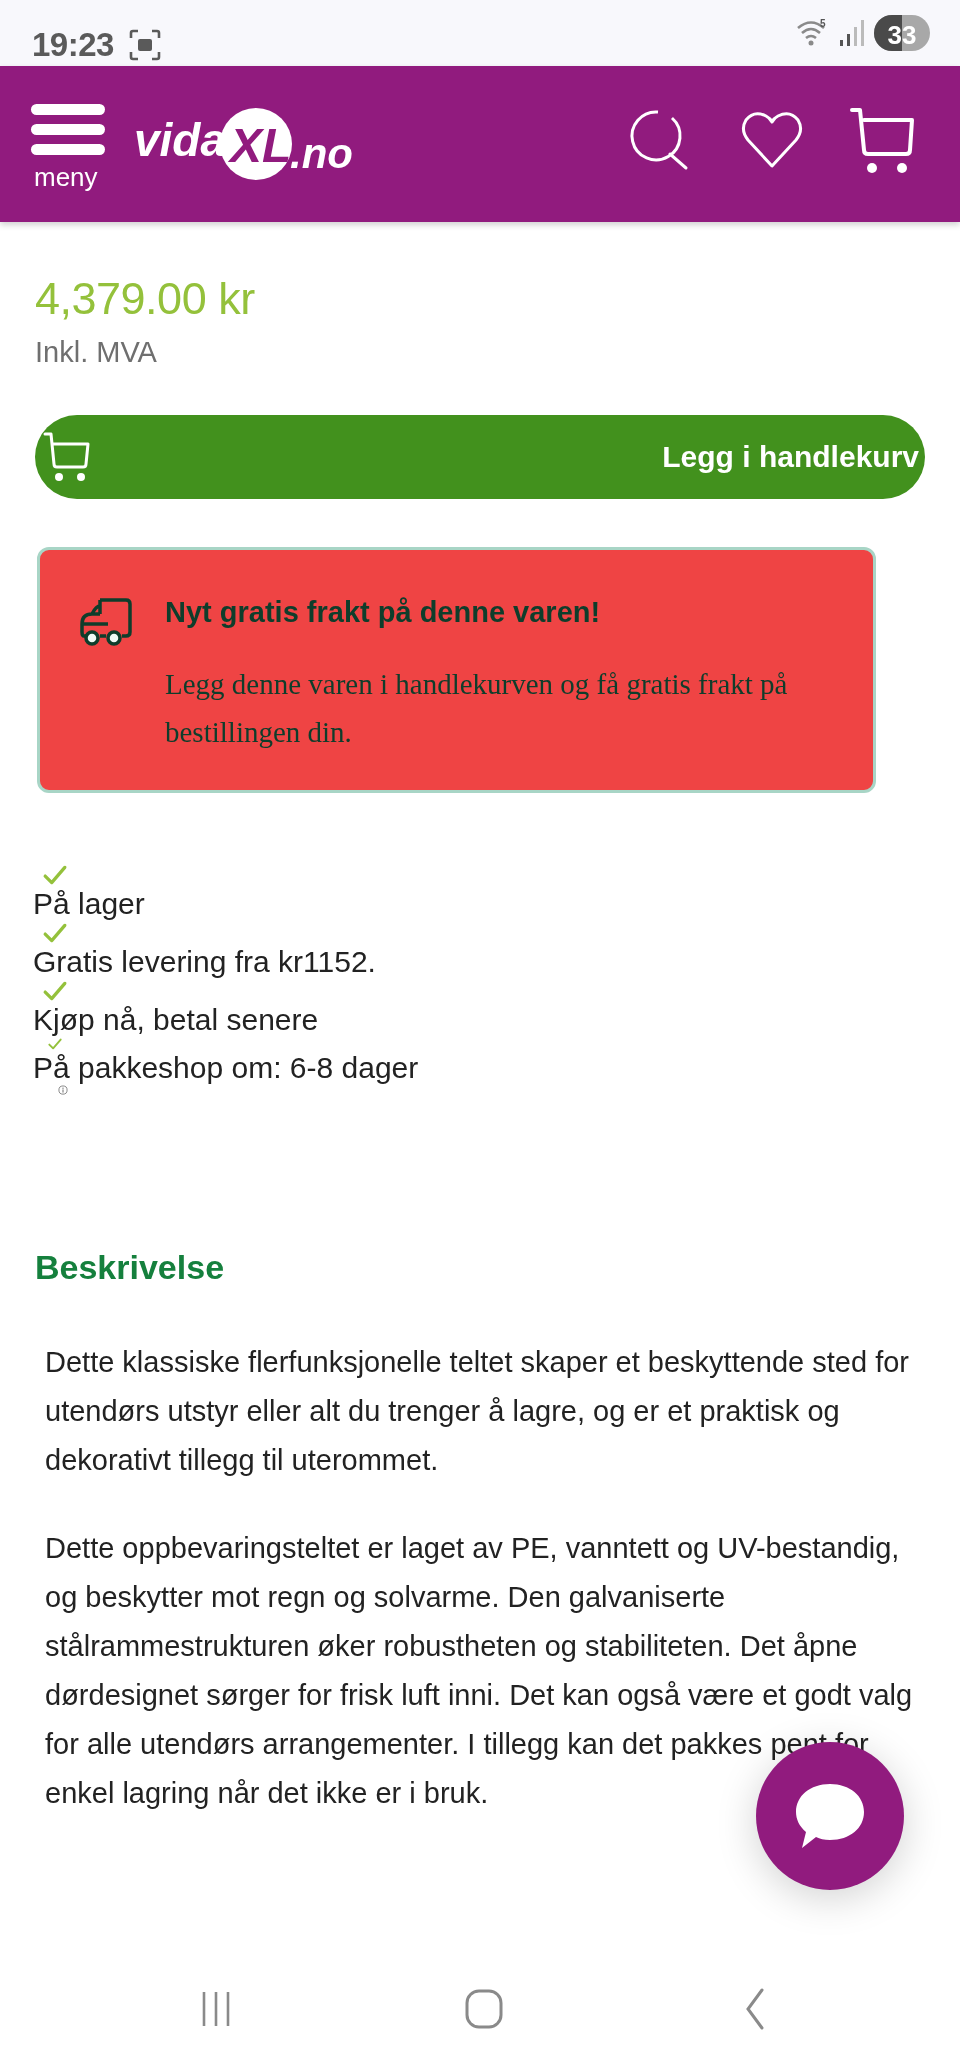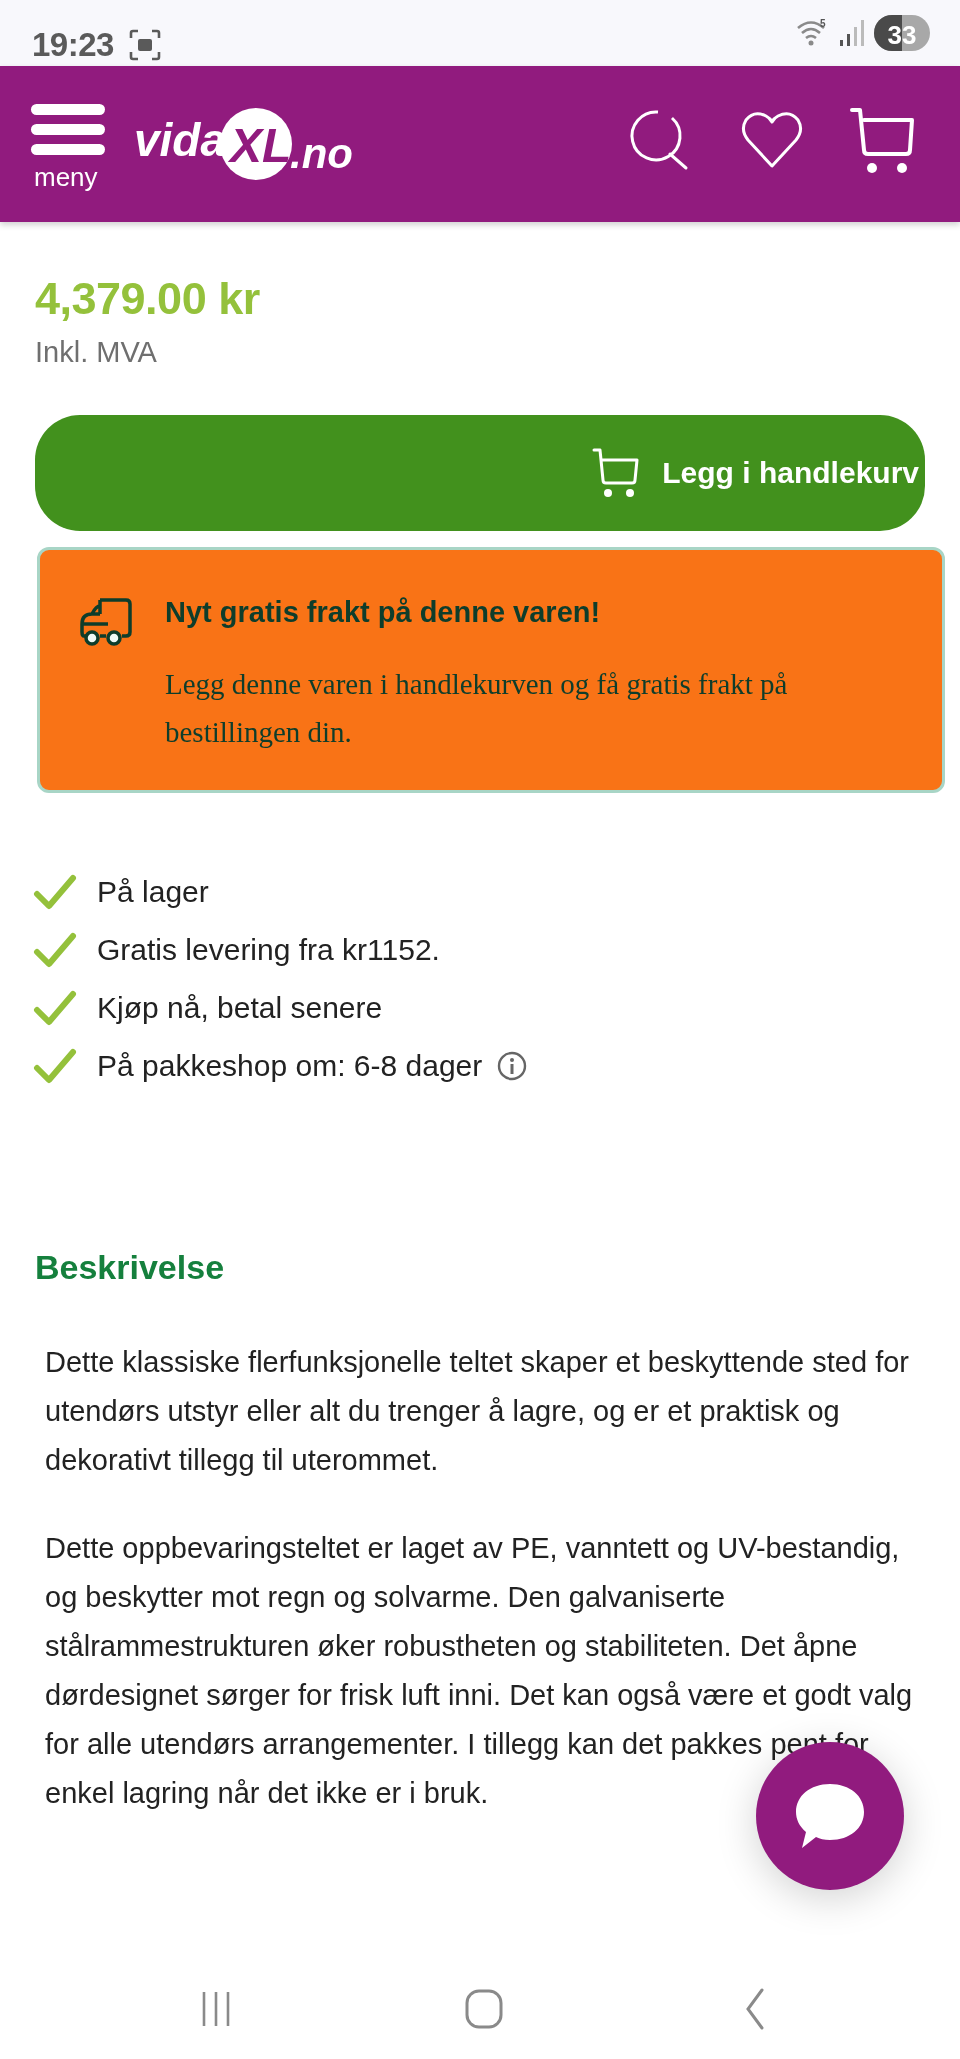--- a/index.html
+++ b/index.html
@@ -25,39 +25,39 @@
     .header {
       position:absolute; left:0; top:66px; width:960px; height:156px;
       background:#911b7e; box-shadow:0 3px 6px rgba(0,0,0,0.18);
     }
     .menu-btn { position:absolute; left:30px; top:38px; width:76px; height:86px; cursor:pointer; }
     .menu-bar { position:absolute; left:1px; width:74px; height:11px; border-radius:6px; background:#fff; }
     .menu-label { position:absolute; left:4px; top:58px; color:#fff; font-size:26px; }
     .logo { position:absolute; left:132px; top:26px; width:240px; height:100px; }
     .hdr-icon { position:absolute; top:36px; width:76px; height:76px; cursor:pointer; }
 
-    .price { position:absolute; left:35px; top:273px; font-size:45px; font-weight:bold; color:#94c13b; letter-spacing:-0.5px; }
+    .price { position:absolute; left:35px; top:273px; font-size:45px; font-weight:normal; color:#94c13b; letter-spacing:-0.5px; }
     .vat { position:absolute; left:35px; top:336px; font-size:29px; color:#6f6f6f; }
 
     .add-btn {
-      position:absolute; left:35px; top:415px; width:890px; height:116px; border-radius:45px;
-      background:#42911d; border:none; display:flex; align-items:center; justify-content:flex-end; cursor:pointer;
+      position:absolute; left:35px; top:415px; width:890px; height:84px; border-radius:45px;
+      background:#42911d; border:none; display:flex; align-items:center; justify-content:space-between; cursor:pointer;
     }
     .add-btn-label { color:#fff; font-size:30px; font-weight:bold; margin-left:18px; }
 
     .promo {
-      position:absolute; left:37px; top:547px; width:908px; height:246px; box-sizing:border-box;
-      border:3px solid #a8d5c6; border-radius:12px; background:#f97316;
+      position:absolute; left:37px; top:547px; width:839px; height:246px; box-sizing:border-box;
+      border:3px solid #a8d5c6; border-radius:12px; background:#ef4444;
     }
     .promo-icon { position:absolute; left:38px; top:40px; width:60px; height:60px; }
     .promo-title { position:absolute; left:125px; top:46px; font-size:29px; font-weight:bold; color:#0e3d2b; }
     .promo-text { position:absolute; left:125px; top:110px; width:700px; font-size:29px; line-height:48px; color:#0e3d2b;font-family:Liberation Serif, serif; }
 
     .usp-list { position:absolute; left:33px; top:863px; }
-    .usp-item { display:flex; align-items:center; height:58px; }
+    .usp-item { display:flex; align-items:flex-start; height:58px;flex-direction:column; }
     .check-icon { width:44px; height:44px; margin-right:20px; }
     .usp-text { font-size:30px; color:#222; }
     .info-icon { width:32px; height:32px; margin-left:14px; cursor:pointer; }
 
     .desc-title { position:absolute; left:35px; top:1248px; font-size:34px; font-weight:bold; color:#15803d; }
     .desc-p { position:absolute; left:35px; width:880px; font-size:29px; line-height:49px; color:#222; margin:10px; }
 
     .chat-fab {
       position:absolute; left:756px; top:1742px; width:148px; height:148px; border-radius:50%;
       background:#911b7e; box-shadow:0 8px 40px rgba(0,0,0,0.18);

